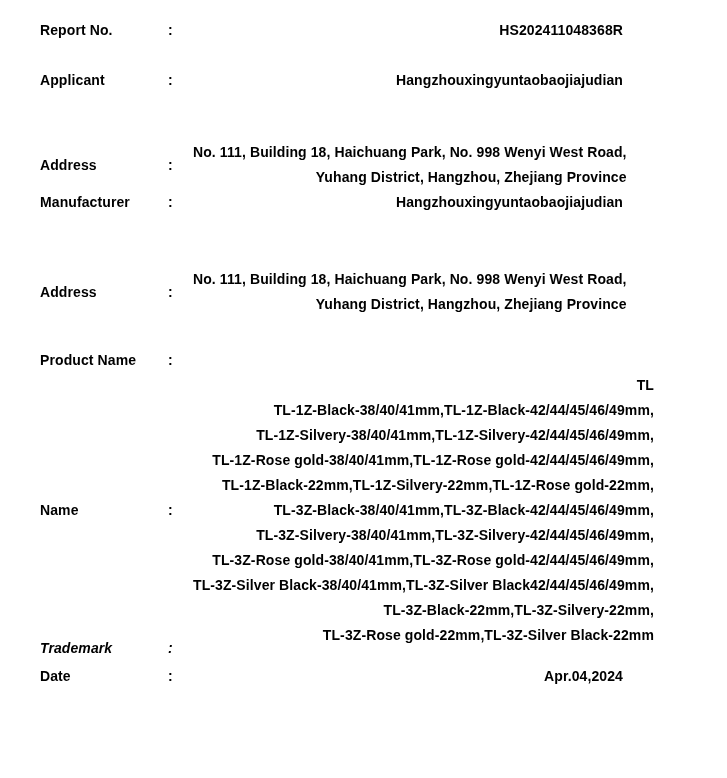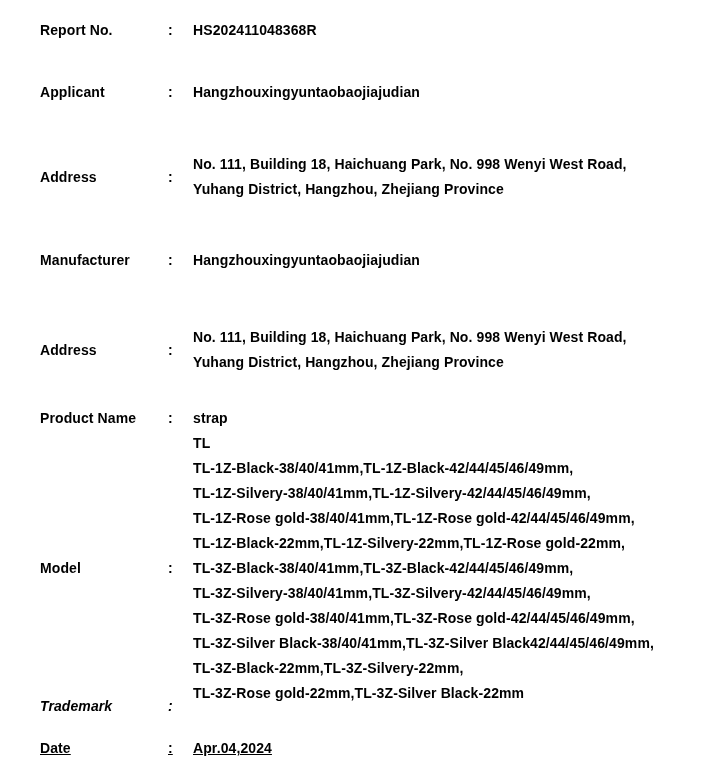--- a/index.html
+++ b/index.html
@@ -34,31 +34,32 @@
     white-space: nowrap;
   }
   .row .sep {
     flex: 0 0 25px;
     width: 25px;
     text-align: left;
   }
   .row .value {
     flex: 1 1 auto;
     white-space: pre;
+    text-align: right;
   }
   
   .r1 { margin-top: 0; }
-  .r2 { margin-top: 37px; }
+  .r2 { margin-top: 25px; }
   .r3 { margin-top: 47px; }
-  .r4 { margin-top: 46px; }
+  .r4 { }
   .r5 { margin-top: 52px; }
   .r6 { margin-top: 31px; }
   .r7 { margin-top: 0; }
   .r8 { margin-top: -12px; font-style: italic; }
-  .r9 { margin-top: 17px; text-decoration: underline; }
+  .r9 { margin-top: 3px; }
 </style>
 </head>
 <body>
 
 <div class="doc">
 
   <div class="row r1">
     <div class="label">Report No.</div>
     <div class="sep">:</div>
     <div class="value">HS202411048368R</div>
@@ -86,25 +87,24 @@
   <div class="row r5">
     <div class="label">Address</div>
     <div class="sep">:</div>
     <div class="value">No. 111, Building 18, Haichuang Park, No. 998 Wenyi West Road,
 Yuhang District, Hangzhou, Zhejiang Province</div>
   </div>
 
   <div class="row r6">
     <div class="label">Product Name</div>
     <div class="sep">:</div>
-    <div class="value">strap</div>
   </div>
 
   <div class="row r7">
-    <div class="label">Model</div>
+    <div class="label">Name</div>
     <div class="sep">:</div>
     <div class="value">TL
 TL-1Z-Black-38/40/41mm,TL-1Z-Black-42/44/45/46/49mm,
 TL-1Z-Silvery-38/40/41mm,TL-1Z-Silvery-42/44/45/46/49mm,
 TL-1Z-Rose gold-38/40/41mm,TL-1Z-Rose gold-42/44/45/46/49mm,
 TL-1Z-Black-22mm,TL-1Z-Silvery-22mm,TL-1Z-Rose gold-22mm,
 TL-3Z-Black-38/40/41mm,TL-3Z-Black-42/44/45/46/49mm,
 TL-3Z-Silvery-38/40/41mm,TL-3Z-Silvery-42/44/45/46/49mm,
 TL-3Z-Rose gold-38/40/41mm,TL-3Z-Rose gold-42/44/45/46/49mm,
 TL-3Z-Silver Black-38/40/41mm,TL-3Z-Silver Black42/44/45/46/49mm,

